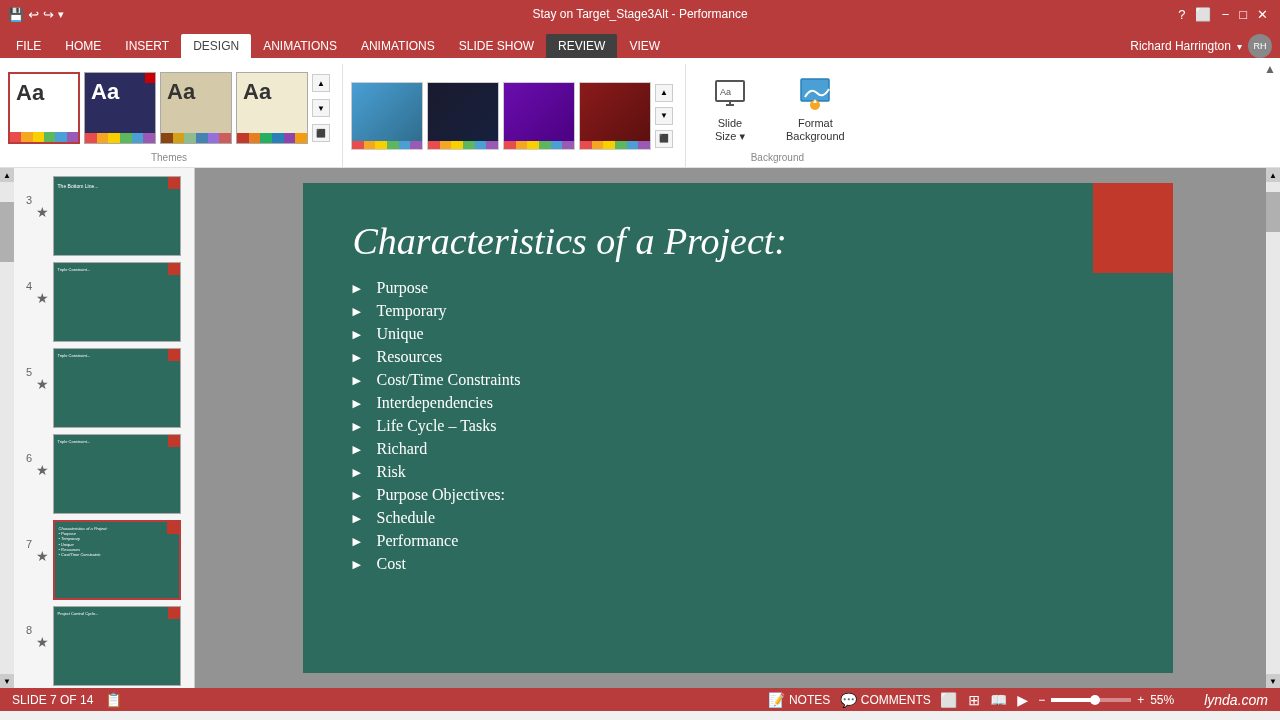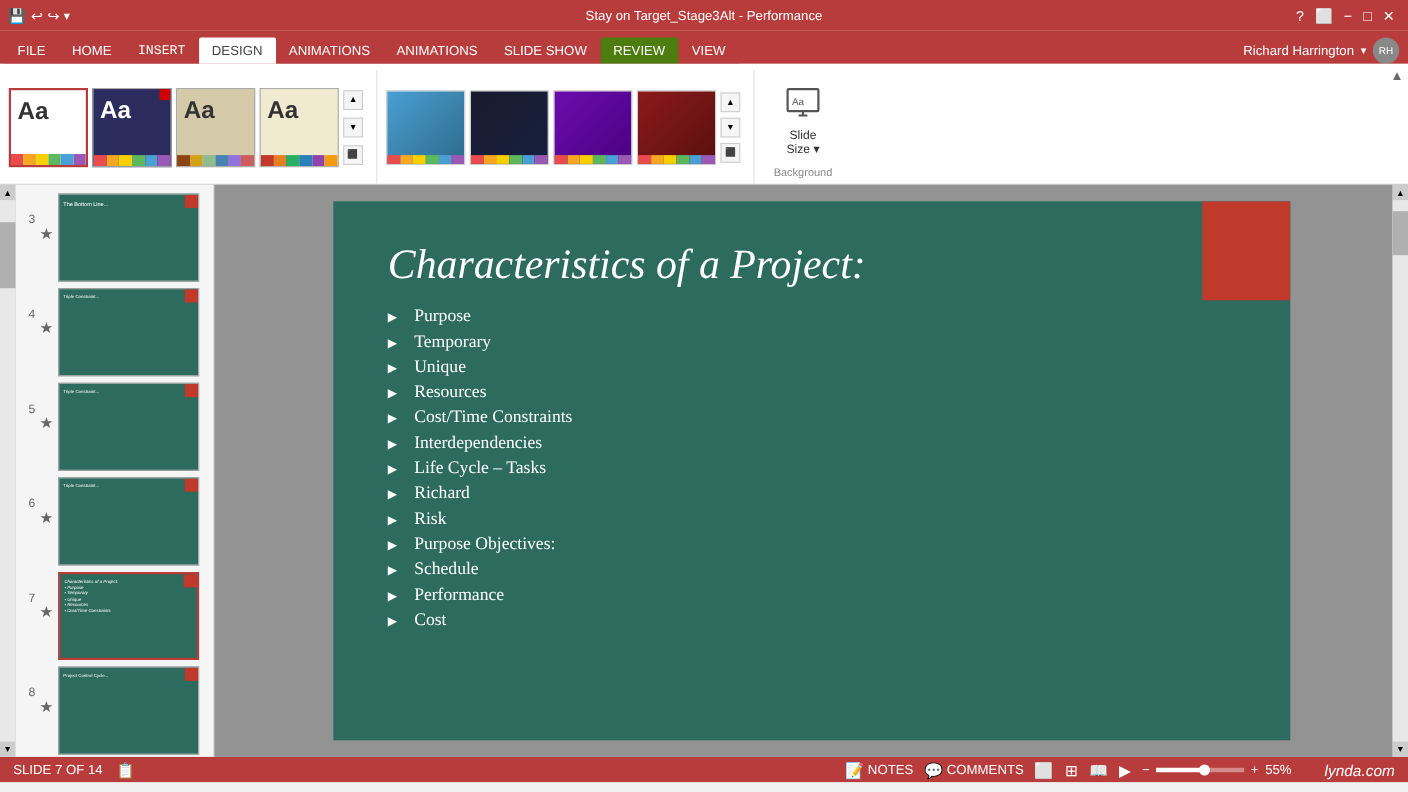--- a/index.html
+++ b/index.html
@@ -100,26 +100,26 @@
     <span style="color:white;font-size:13px;cursor:pointer;padding:0 4px;">⬜</span>
     <span style="color:white;font-size:13px;cursor:pointer;padding:0 4px;">−</span>
     <span style="color:white;font-size:13px;cursor:pointer;padding:0 4px;">□</span>
     <span style="color:white;font-size:13px;cursor:pointer;padding:0 4px;">✕</span>
   </div>
 </div>
 
 <div id="ribbon-tabs-row" style="height:30px;background:#b83c3c;display:flex;align-items:flex-end;padding-left:4px;">
   <div style="padding:5px 12px;font-size:12px;cursor:pointer;background:#b83c3c;color:white;border-radius:2px 2px 0 0;">FILE</div>
   <div style="padding:5px 12px;font-size:12px;cursor:pointer;background:#b83c3c;color:white;border-radius:2px 2px 0 0;">HOME</div>
-  <div style="padding:5px 12px;font-size:12px;cursor:pointer;background:#b83c3c;color:white;border-radius:2px 2px 0 0;font-family:Liberation Mono, monospace;">INSERT</div>
+  <div style="padding:5px 12px;font-size:12px;cursor:pointer;background:#b83c3c;color:white;border-radius:2px 2px 0 0;">INSERT</div>
   <div style="padding:5px 12px;font-size:12px;cursor:pointer;background:white;color:#444;border-radius:2px 2px 0 0;font-weight:500;">DESIGN</div>
   <div style="padding:5px 12px;font-size:12px;cursor:pointer;background:#b83c3c;color:white;border-radius:2px 2px 0 0;">ANIMATIONS</div>
   <div style="padding:5px 12px;font-size:12px;cursor:pointer;background:#b83c3c;color:white;border-radius:2px 2px 0 0;">ANIMATIONS</div>
   <div style="padding:5px 12px;font-size:12px;cursor:pointer;background:#b83c3c;color:white;border-radius:2px 2px 0 0;">SLIDE SHOW</div>
-  <div style="padding:5px 12px;font-size:12px;cursor:pointer;background:#4d7c0f;color:white;border-radius:2px 2px 0 0;">REVIEW</div>
+  <div style="padding:5px 12px;font-size:12px;cursor:pointer;background:#404040;color:white;border-radius:2px 2px 0 0;">REVIEW</div>
   <div style="padding:5px 12px;font-size:12px;cursor:pointer;background:#b83c3c;color:white;border-radius:2px 2px 0 0;">VIEW</div>
 
   <div style="margin-left:auto;display:flex;align-items:center;gap:6px;padding:0 8px;cursor:pointer;">
     <span style="color:white;font-size:12px;">Richard Harrington</span>
     <span style="color:white;font-size:10px;">▾</span>
     <div style="width:24px;height:24px;border-radius:50%;background:#888;display:flex;align-items:center;justify-content:center;color:white;font-size:9px;">RH</div>
   </div>
 </div>
 
 <div id="ribbon-content" style="height:110px;background:white;display:flex;align-items:stretch;padding:6px 8px 0 8px;border-bottom:1px solid #e0e0e0;position:relative;">
@@ -175,20 +175,21 @@
           <div style="flex:1;background:#f39c12;"></div>
         </div>
       </div>
 
       <div style="display:flex;flex-direction:column;justify-content:space-between;height:72px;padding:2px 0;">
         <div style="width:18px;height:18px;background:#f5f5f5;border:1px solid #ccc;cursor:pointer;display:flex;align-items:center;justify-content:center;font-size:8px;">▲</div>
         <div style="width:18px;height:18px;background:#f5f5f5;border:1px solid #ccc;cursor:pointer;display:flex;align-items:center;justify-content:center;font-size:8px;">▼</div>
         <div style="width:18px;height:18px;background:#f5f5f5;border:1px solid #ccc;cursor:pointer;display:flex;align-items:center;justify-content:center;font-size:8px;">⬛</div>
       </div>
     </div>
+    <div style="font-size:10px;color:#888;text-align:center;padding-bottom:4px;">Themes</div>
   </div>
 
   <div style="display:flex;flex-direction:column;border-right:1px solid #e0e0e0;padding-right:12px;margin-right:8px;">
     <div style="display:flex;align-items:center;gap:4px;flex:1;">
 
       <div style="width:72px;height:68px;cursor:pointer;border:1px solid #ccc;overflow:hidden;background:linear-gradient(135deg,#4a9fd4 0%,#2d6b8a 100%);position:relative;">
         <div style="position:absolute;bottom:0;left:0;right:0;height:8px;display:flex;">
           <div style="flex:1;background:#e84c4c;"></div>
           <div style="flex:1;background:#f5a623;"></div>
           <div style="flex:1;background:#f8d000;"></div>
@@ -246,20 +247,32 @@
         <div style="width:40px;height:40px;display:flex;align-items:center;justify-content:center;">
           <svg width="36" height="36" viewBox="0 0 36 36">
             <rect x="4" y="6" width="28" height="20" rx="1" fill="none" stroke="#555" stroke-width="2"></rect>
             <path d="M18 26 L18 30 M14 30 L22 30" stroke="#555" stroke-width="2"></path>
             <text x="8" y="20" font-size="9" fill="#555" font-family="Arial">Aa</text>
           </svg>
         </div>
         <span style="font-size:11px;color:#333;text-align:center;line-height:1.2;">Slide<br>Size ▾</span>
       </div>
 
+      <div style="display:flex;flex-direction:column;align-items:center;cursor:pointer;gap:4px;padding:4px 8px;">
+        <div style="width:40px;height:40px;display:flex;align-items:center;justify-content:center;">
+          <svg width="36" height="36" viewBox="0 0 36 36">
+            <rect x="4" y="4" width="28" height="22" rx="1" fill="#4a9fd4"></rect>
+            <rect x="4" y="4" width="28" height="22" rx="1" fill="none" stroke="#2980b9" stroke-width="1.5"></rect>
+            <path d="M8 22 Q14 12 20 18 Q26 24 32 14" stroke="white" stroke-width="2" fill="none"></path>
+            <circle cx="18" cy="30" r="5" fill="#f5a623"></circle>
+            <path d="M16 28 L18 24 L20 28" fill="white"></path>
+          </svg>
+        </div>
+        <span style="font-size:11px;color:#333;text-align:center;line-height:1.2;">Format<br>Background</span>
+      </div>
     </div>
     <div style="font-size:10px;color:#888;text-align:center;padding-bottom:4px;">Background</div>
   </div>
 
   <div style="position:absolute;right:4px;top:4px;cursor:pointer;font-size:12px;color:#666;">▲</div>
 </div>
 
 <div id="main" style="display:flex;height:calc(720px - 168px - 32px);background:#939393;position:relative;">
 
   <div style="width:14px;background:#e0e0e0;display:flex;flex-direction:column;align-items:center;">

